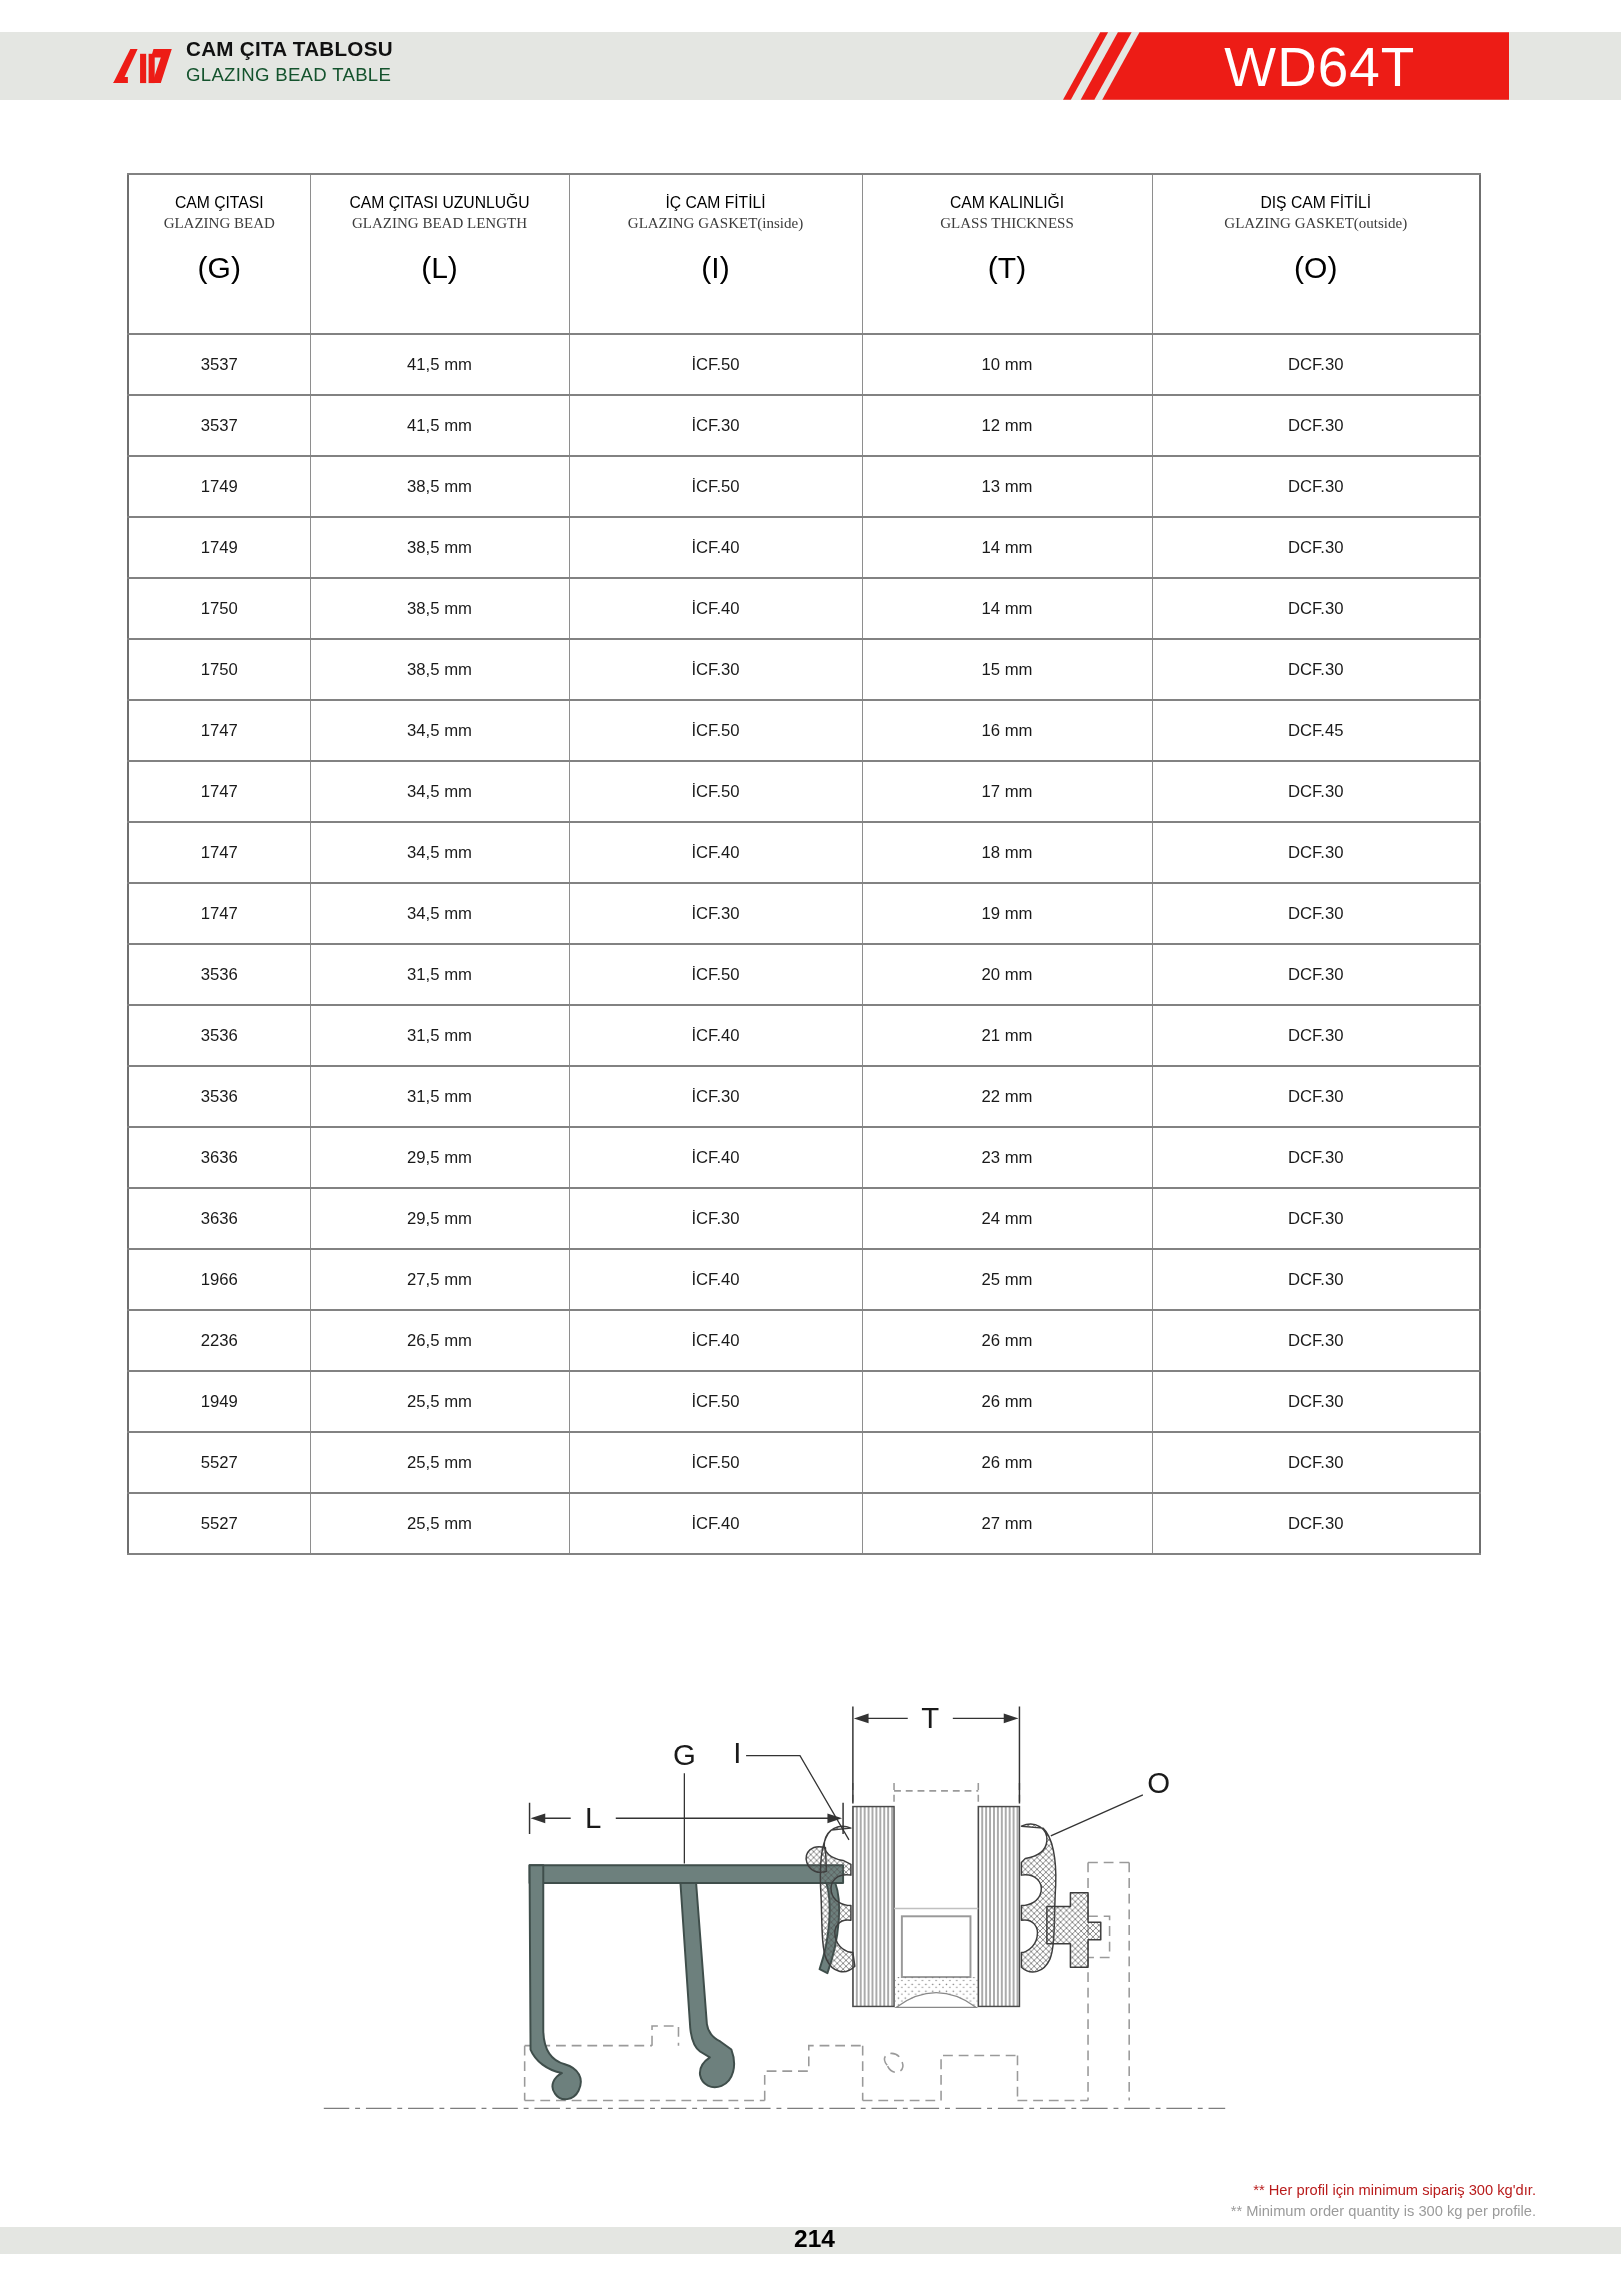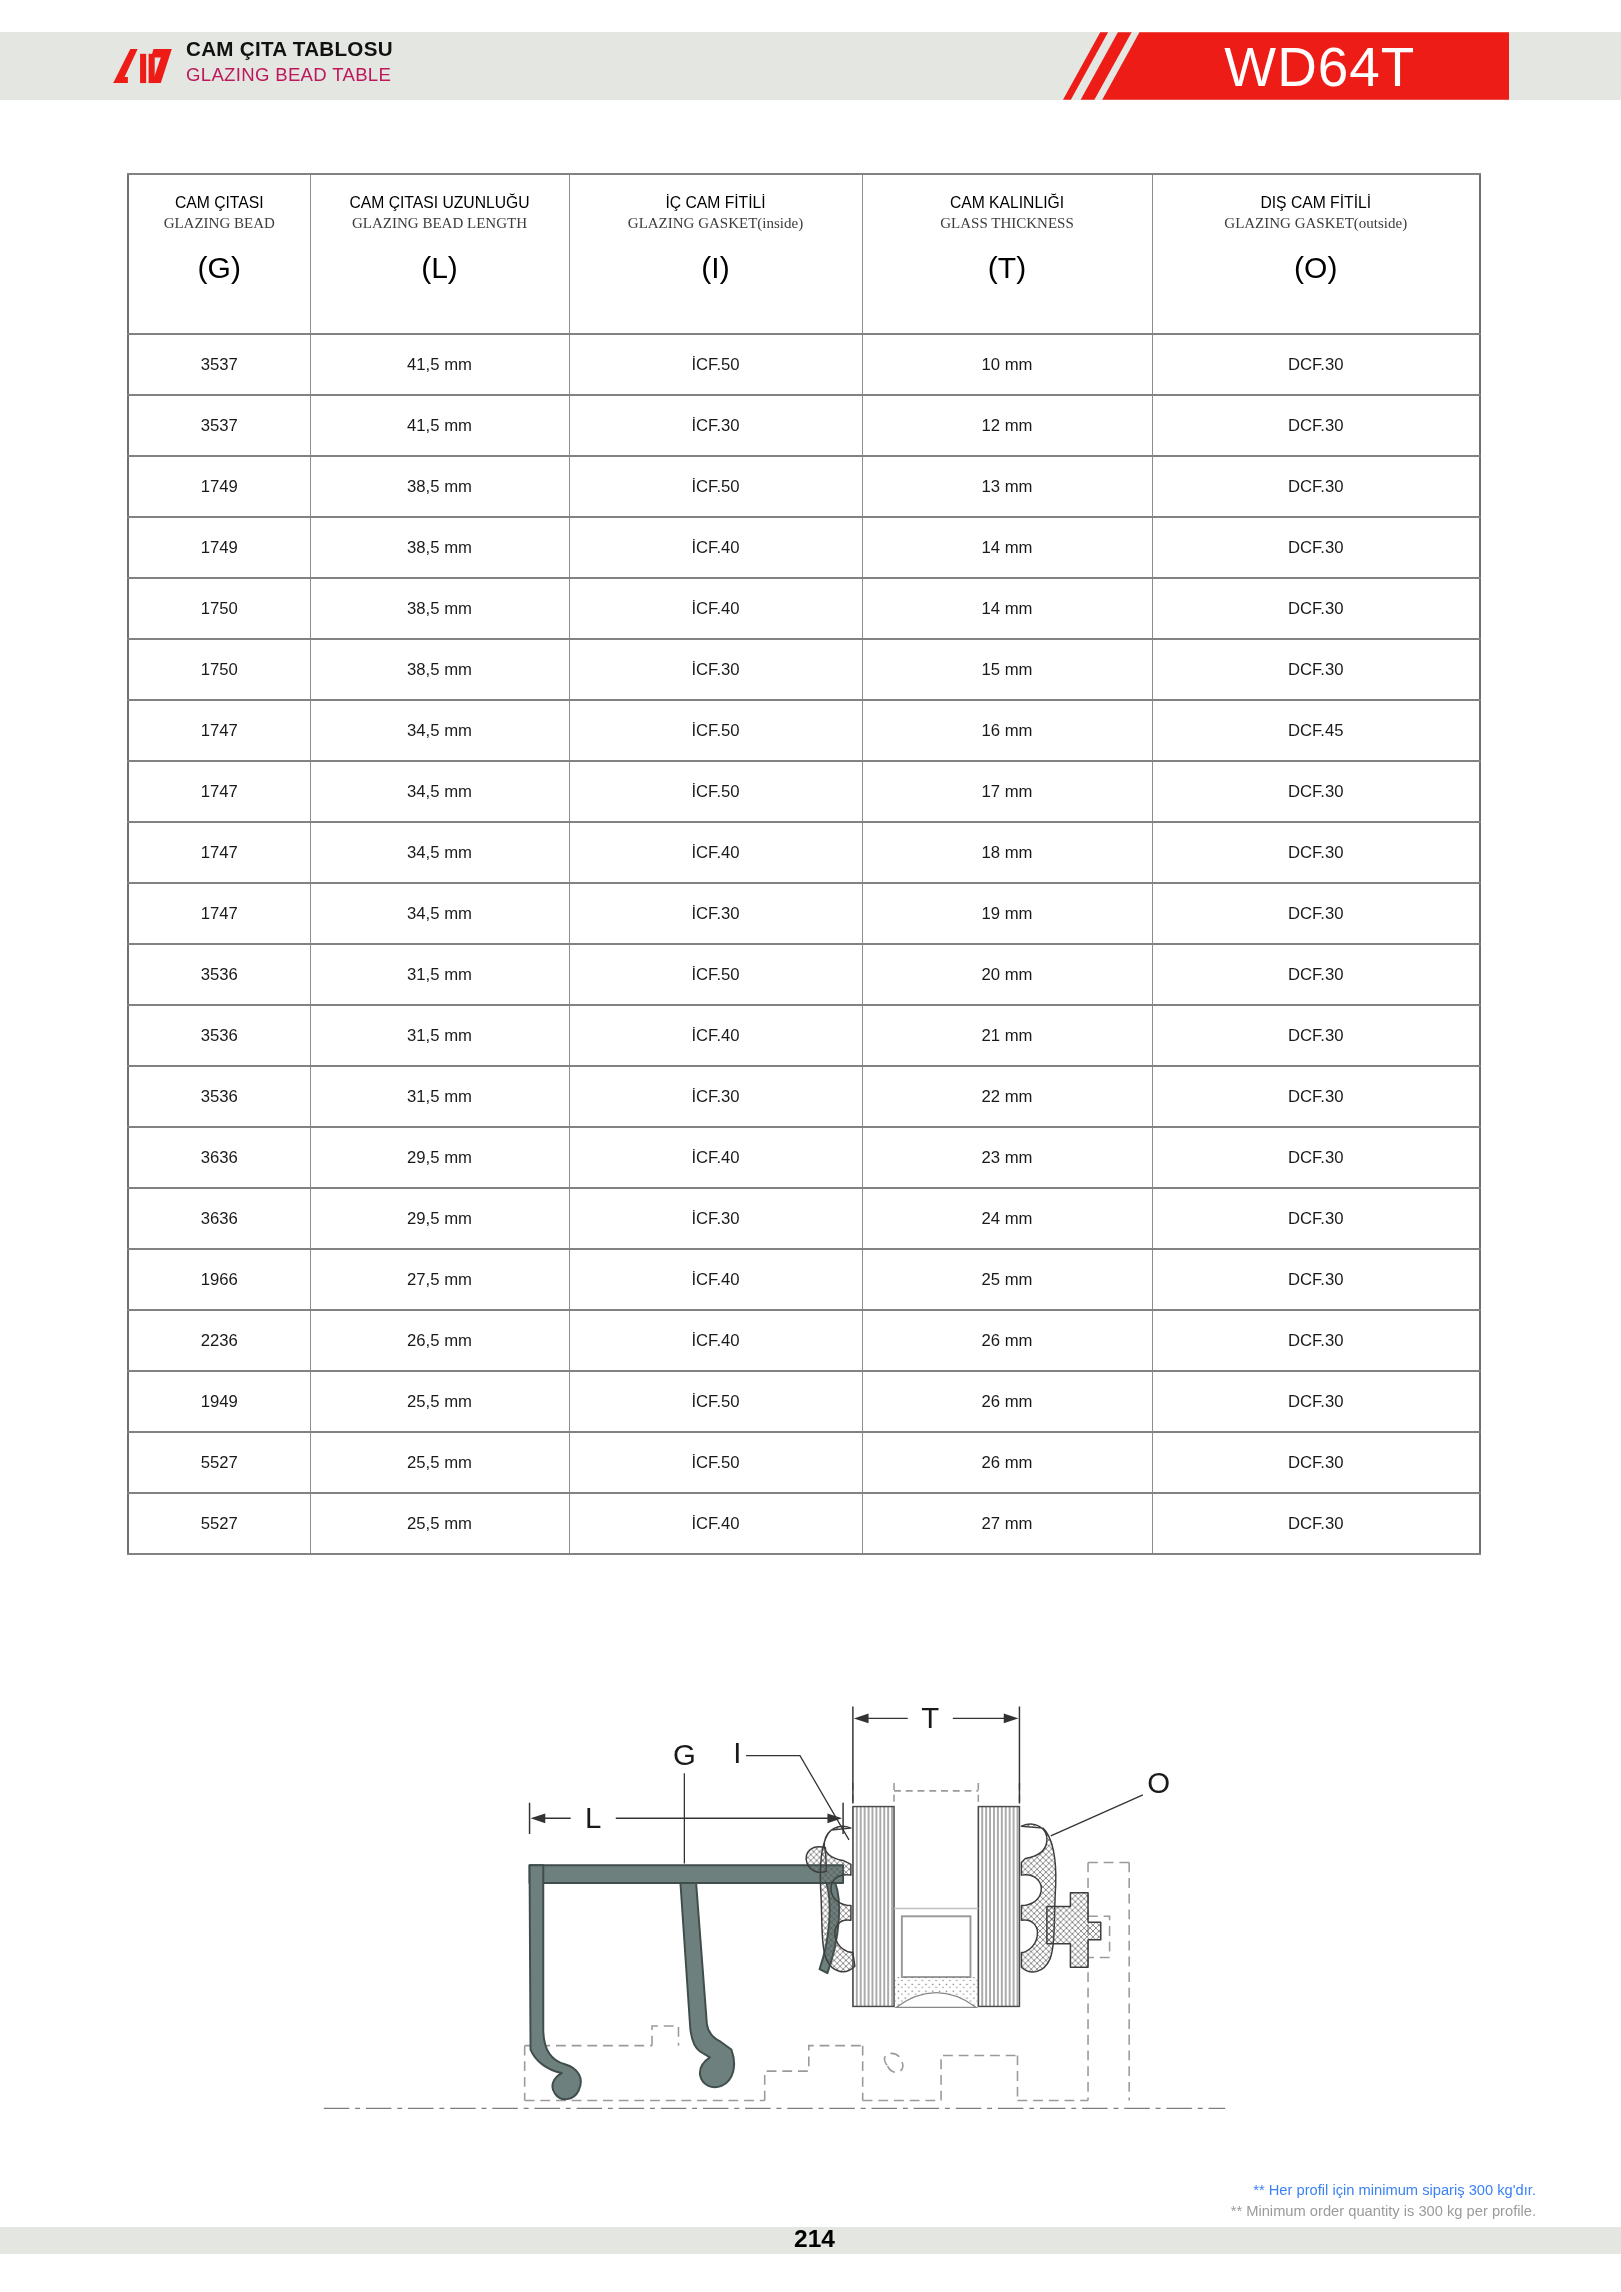--- a/index.html
+++ b/index.html
@@ -6,40 +6,40 @@
   html,body { background:#ffffff; }
   body { width:1621px; height:2293px; position:relative; overflow:hidden;
          font-family:"Liberation Sans", sans-serif; }
 
   
   .header-band { position:absolute; left:0; top:32px; width:1621px; height:68px;
                  background:#e4e6e2; }
   .logo-svg { position:absolute; left:112px; top:38px; }
   .title-block { position:absolute; left:186px; top:36px; }
   .title-tr { font-size:20.6px; font-weight:bold; color:#111; letter-spacing:0.3px; line-height:26.5px; }
-  .title-en { font-size:18.6px; font-weight:400; color:#be185d; letter-spacing:0.3px; line-height:24.5px; }
+  .title-en { font-size:18.6px; font-weight:400; color:#14532d; letter-spacing:0.3px; line-height:24.5px; }
   .banner-svg { position:absolute; left:1063px; top:32px; }
   .banner-text { font-family:"Liberation Sans", sans-serif; font-size:56px; fill:#ffffff; letter-spacing:1px; }
 
   
   .bead-table-wrap { position:absolute; left:127px; top:173px; width:1583px; }
   table.bead { border-collapse:collapse; width:1353px; table-layout:fixed;
                border:2px solid #6f6f6f; }
   table.bead th, table.bead td { border:1px solid #8e8e8e; border-top:2px solid #828282;
                border-bottom:2px solid #828282; text-align:center; vertical-align:middle;
                background:#ffffff; }
   table.bead th { height:160px; vertical-align:top; padding-top:17.6px; font-weight:400; }
   .h-tr { font-size:15.7px; color:#000; line-height:20.6px; }
   .h-en { font-family:"Liberation Serif", serif; font-size:15px; color:#3c3c3c; line-height:20.6px; }
   .h-sym { font-size:30px; color:#000; margin-top:17.6px; }
   table.bead td { height:61px; font-size:16.7px; color:#1a1a1a; }
 
   
   .footnotes { position:absolute; right:85px; top:2180px; text-align:right; line-height:20.6px; }
-  .fn-tr { font-size:14.7px; color:#3b82f6; }
+  .fn-tr { font-size:14.7px; color:#b91c1c; }
   .fn-en { font-size:14.7px; color:#9b9b9b; }
   .footer-bar { position:absolute; left:0; top:2227px; width:1621px; height:27.4px;
                 background:#e4e6e2; }
   .page-number { position:absolute; left:0; top:2225px; width:1621px; height:27.4px;
                  text-align:center; font-size:24.5px; font-weight:700; color:#000; line-height:28px;padding-left:8px; }
 
   
   .diagram-svg { position:absolute; left:314px; top:1681px; }
   .dim-label { font-family:"Liberation Sans", sans-serif; font-size:30px; fill:#1a1a1a; }
   .dim-line { stroke:#333; stroke-width:1.5; fill:none; }

